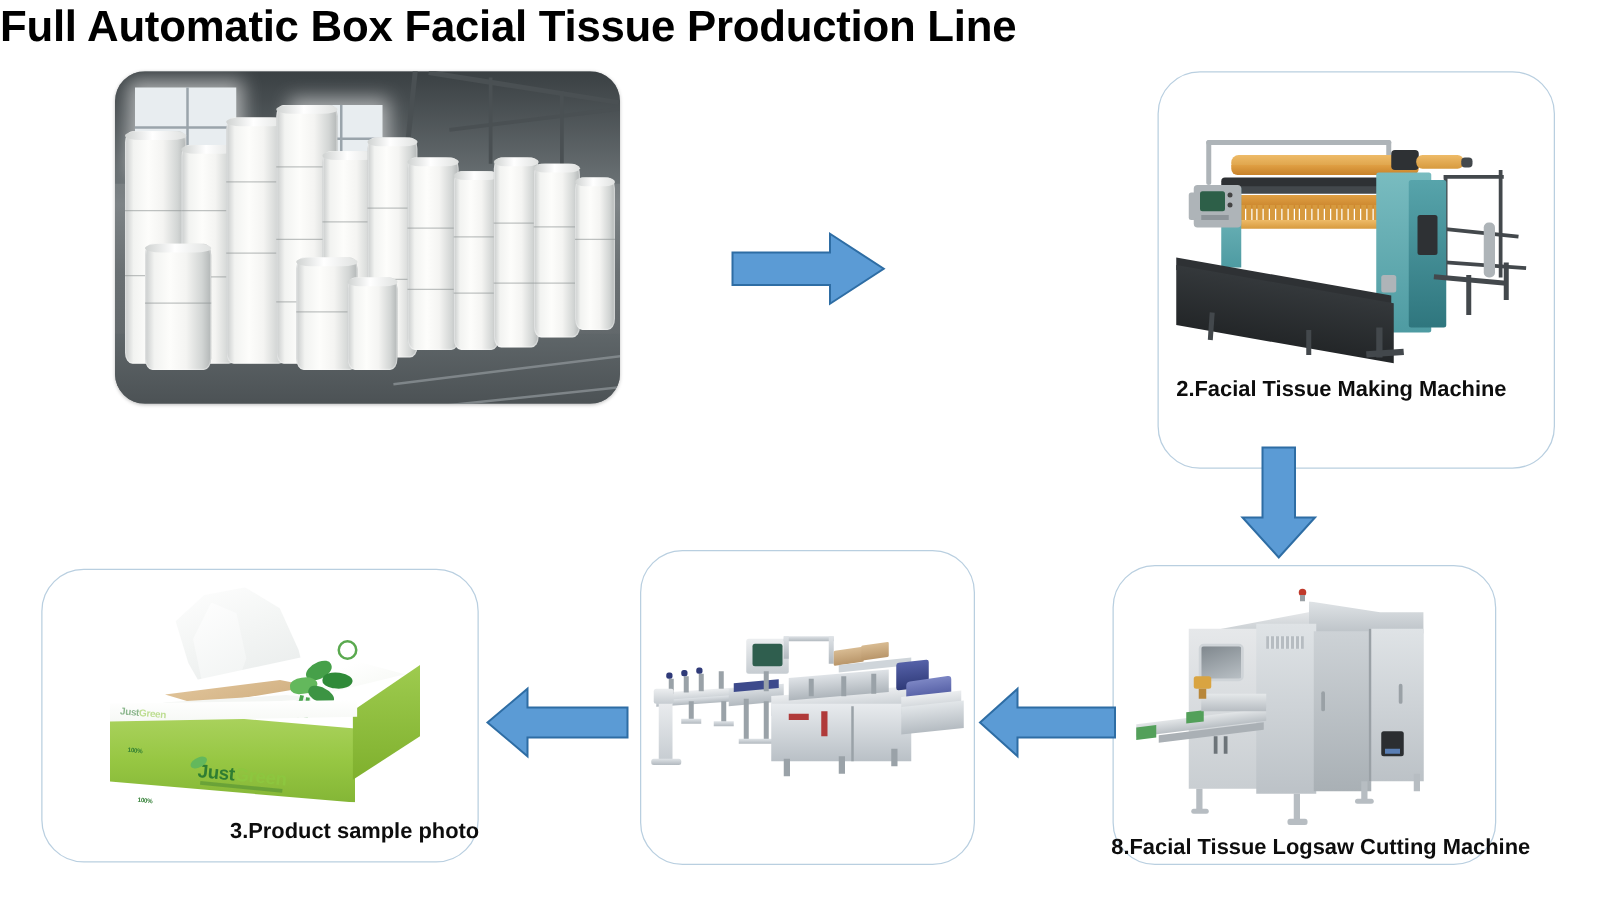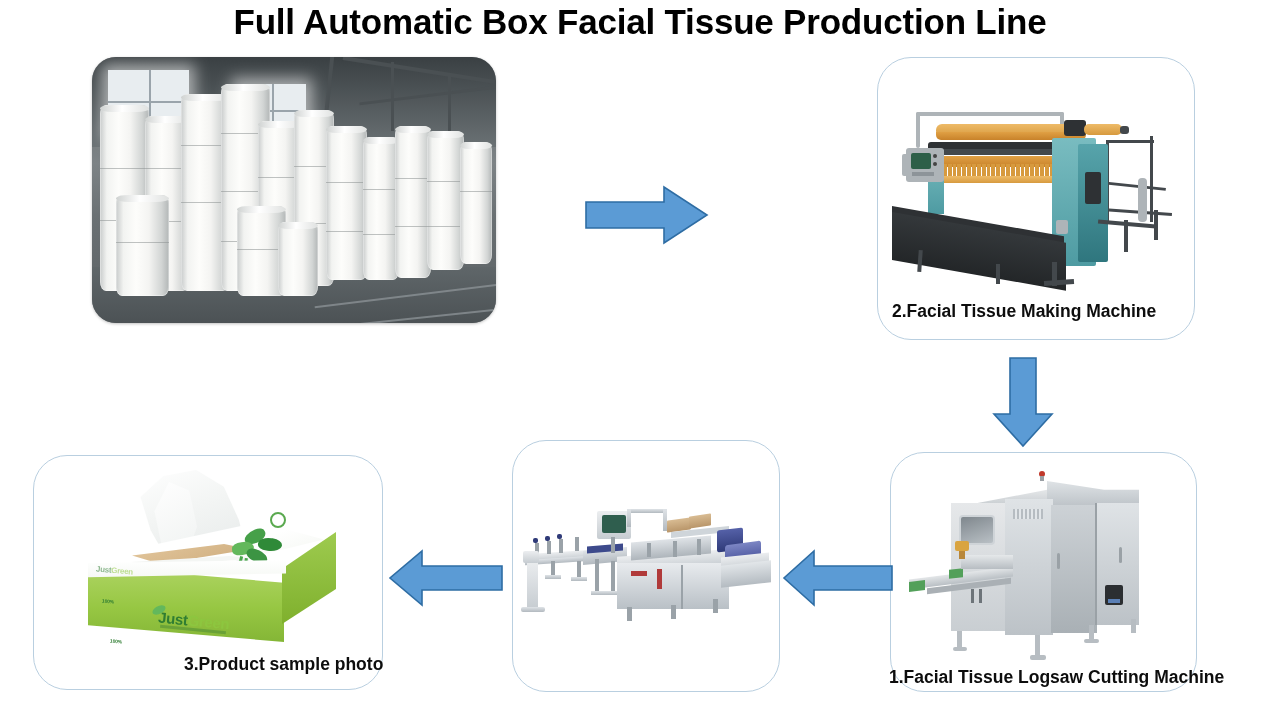--- a/index.html
+++ b/index.html
@@ -8,21 +8,20 @@
     background:#ffffff;
     font-family:"Liberation Sans", sans-serif;
     overflow:hidden;
     position:relative;
   }
   #stage{position:absolute;left:0;top:0;width:1280px;height:720px;}
 
   
   .page-title{
     position:absolute;left:0;top:2px;width:1280px;
-    text-align:center;
     font-size:35px;font-weight:bold;color:#000000;
     letter-spacing:-0.2px;
     font-family:"Liberation Sans", sans-serif;
   }
 
   
   .panel{position:absolute;box-sizing:border-box;}
   .panel-box{
     border:1px solid #b9cfe0;
     border-radius:34px;
@@ -60,21 +59,21 @@
   
   .roll{position:absolute;border-radius:6px/9px;
         background:linear-gradient(90deg,#c8cbcb 0%,#f2f3f1 14%,#fdfdfb 38%,#f4f4f2 62%,#d2d5d4 86%,#b2b6b6 100%);
         box-shadow:inset 0 0 0 1px rgba(255,255,255,.35);}
   .roll::before{content:"";position:absolute;left:0;right:0;top:0;height:7px;
         border-radius:50%/100%;
         background:linear-gradient(90deg,#cfd2d1,#ffffff 45%,#dfe1e0);}
   .rollseam{position:absolute;left:0;right:0;height:1px;background:rgba(140,145,145,.55);}
 
   
-  #p2{left:877px;top:57px;width:318px;height:283px;}
+  #p2{left:926px;top:57px;width:318px;height:318px;}
   #p2 .art{position:absolute;left:14px;top:34px;width:290px;height:196px;}
   .m2-frame{position:absolute;}
   .teal{background:linear-gradient(180deg,#79bcc0,#4e9ba2);}
   .teal-d{background:linear-gradient(180deg,#57a4ab,#2f767e);}
   .orange{background:linear-gradient(180deg,#e0a044,#c8822a);}
   .orange-l{background:linear-gradient(180deg,#eebb68,#d79a3e);}
   .dark{background:#2e3134;}
   .dark2{background:#43484c;}
   .grey{background:#aeb4b8;}
   .teeth{position:absolute;display:flex;align-items:flex-end;}
@@ -342,21 +341,21 @@
       <div class="cab" style="left:70px;top:122px;width:3px;height:14px;background:#6d7479;"></div>
 
       <div class="leg" style="left:48px;top:164px;width:5px;height:18px;"></div>
       <div class="leg" style="left:44px;top:180px;width:14px;height:4px;border-radius:2px;"></div>
       <div class="leg" style="left:126px;top:168px;width:5px;height:22px;"></div>
       <div class="leg" style="left:121px;top:188px;width:16px;height:5px;border-radius:2px;"></div>
       <div class="leg" style="left:180px;top:158px;width:5px;height:16px;"></div>
       <div class="leg" style="left:175px;top:172px;width:15px;height:4px;border-radius:2px;"></div>
       <div class="leg" style="left:222px;top:152px;width:5px;height:14px;"></div>
     </div>
-    <div class="panel-label" style="left:-2px;top:214px;">1.Facial Tissue Logsaw  Cutting Machine</div>
+    <div class="panel-label" style="left:-2px;top:214px;">8.Facial Tissue Logsaw  Cutting Machine</div>
   </div>
 
   <div class="arrow" style="left:782px;top:548px;">
     <svg width="112" height="60" viewBox="0 0 112 60">
       <polygon points="110,18 32,18 32,3 2,30 32,57 32,42 110,42" fill="#5b9bd5" stroke="#2e6da4" stroke-width="1.6"></polygon>
     </svg>
   </div>
 
   <div class="panel panel-box" id="p4">
     <div class="art">

